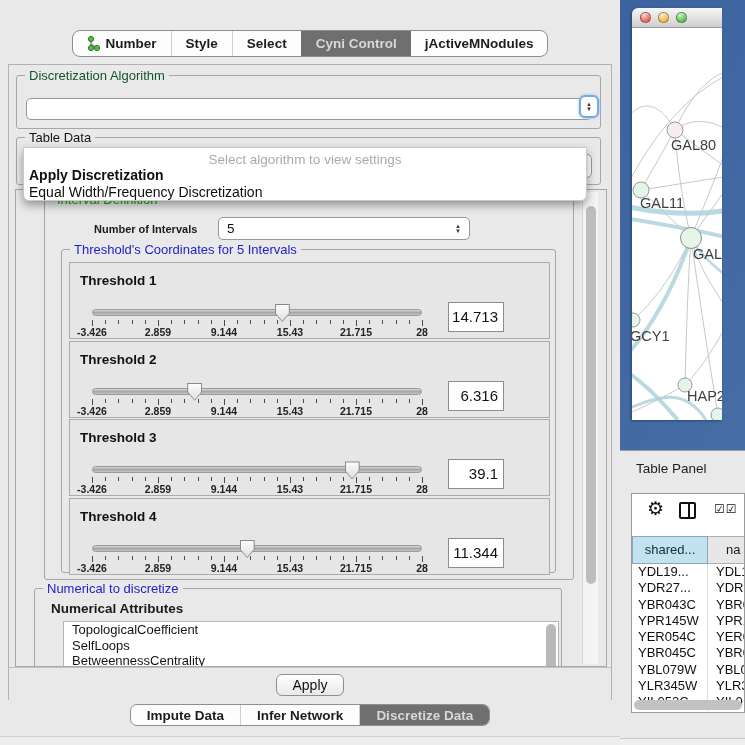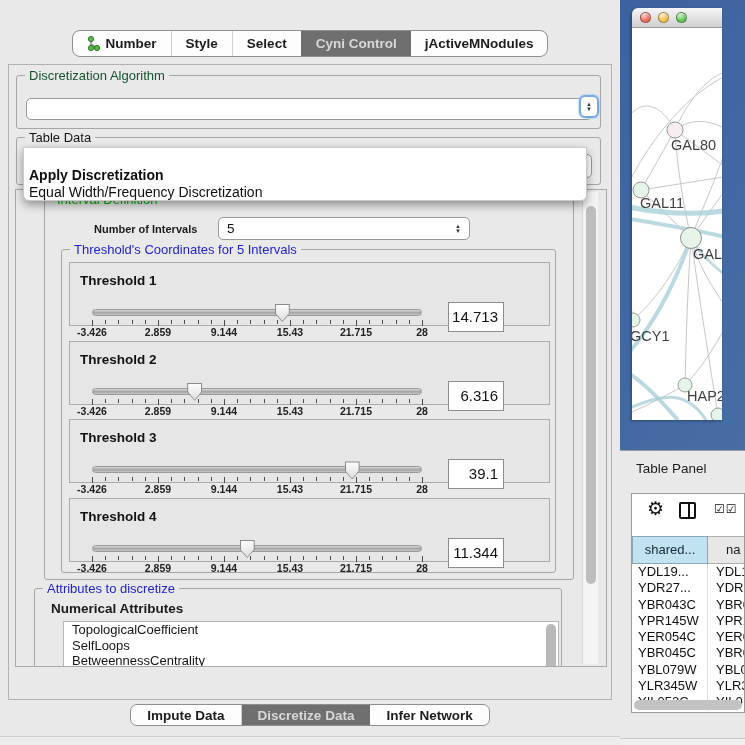--- a/index.html
+++ b/index.html
@@ -56,21 +56,21 @@
 
   
   #main-panel { position:absolute; left:6px; top:124px; width:592px; height:478px; border:1px solid #a8a8a8; background:#e9e9e9; overflow:hidden; }
 
   #interval-group { left:28px; top:9px; width:530px; height:381px; }
   #num-intervals-label { position:absolute; left:49px; top:23px; font-weight:bold; font-size:11px; }
   #num-intervals-combo { left:173px; top:17px; width:252px; height:23px; }
 
   #thresholds-group { left:16px; top:49px; width:495px; height:324px; }
 
-  .threshold-panel { position:absolute; left:7px; width:481px; height:64px; background:#e6e6e6; border:1px solid #ababab; }
+  .threshold-panel { position:absolute; left:7px; width:481px; height:77px; background:#e6e6e6; border:1px solid #ababab; }
   .threshold-label { position:absolute; left:10px; top:10px; font-weight:bold; font-size:13.5px; color:#111; }
   .slider-track { position:absolute; left:22px; top:46px; width:330px; height:7px; border-radius:4px; border:1px solid #9b9b9b; background:linear-gradient(#d8d8d8,#a3a3a3 55%,#c9c9c9); }
   .slider-thumb { position:absolute; top:-6px; width:15px; height:18px; clip-path:polygon(0 0,100% 0,100% 52%,50% 100%,0 52%); background:#8a8a8a; }
   .slider-thumb i { position:absolute; left:1px; top:1px; right:1px; bottom:1px; clip-path:polygon(0 0,100% 0,100% 52%,50% 100%,0 52%); background:linear-gradient(#fdfdfd,#dedede); }
   .slider-ticks { position:absolute; left:22px; top:57px; width:330px; height:6px; }
   .slider-ticks b { position:absolute; top:0; width:1px; background:#4a4a4a; }
   .slider-labels { position:absolute; left:22px; top:63px; width:330px; height:12px; }
   .slider-labels span { position:absolute; transform:translateX(-50%); font-size:10.5px; font-weight:bold; color:#222; white-space:nowrap; }
   .value-box { position:absolute; left:378px; top:39px; width:56px; height:30px; background:#fff; border:1px solid #8d8d8d; font-size:15px; color:#111; text-align:right; line-height:28px; padding-right:5px; }
 
@@ -161,20 +161,21 @@
       <div class="combo" id="algo-combo"></div>
       <div id="algo-arrow-btn">
         <span class="spin">
             <span>▲</span>
             <span>▼</span>
           </span>
       </div>
     </div>
 
     <div id="algo-popup">
+      <div id="algo-placeholder">Select algorithm to view settings</div>
       <div class="popup-item" id="popup-item-0">Apply Discretization</div>
       <div class="popup-item" id="popup-item-1">Equal Width/Frequency Discretization</div>
     </div>
 
     <div class="titled-group" id="tabledata-group">
       <span class="group-title t-black">Table Data</span>
       <div class="combo" id="tabledata-combo">
         <span>galFiltered.sif default node</span>
         <span class="spin">
             <span>▲</span>
@@ -377,42 +378,45 @@
                   <span style="left: 80%;">21.715</span>
                   <span style="left: 100%;">28</span>
                 </div>
                 <div class="value-box">11.344</div>
               </div>
             </div>
         </div>
       </div>
 
       <div class="titled-group" id="attributes-group">
-        <span class="group-title t-blue">Attributes to discretize</span>
+        <span class="group-title t-blue">Numerical to discretize</span>
         <span id="num-attr-label">Numerical Attributes</span>
         <div id="attr-list">
           <div class="list-item">TopologicalCoefficient</div>
             <div class="list-item">SelfLoops</div>
             <div class="list-item">BetweennessCentrality</div>
             <div id="attr-scrollbar"></div>
         </div>
       </div>
 
       <div id="main-scrollbar">
         <div id="main-scroll-thumb"></div>
       </div>
     </div>
 
+    <div id="apply-strip">
+      <div id="apply-button">Apply</div>
+    </div>
   </div>
 
   <div id="bottom-tabs">
     <div id="bottom-tab-group">
       <div class="btab">Impute Data</div>
+      <div class="btab">Infer Network</div>
       <div class="btab selected">Discretize Data</div>
-      <div class="btab">Infer Network</div>
     </div>
   </div>
   <div id="bottom-divider"></div>
 </div>
 
 <div id="network-frame">
   <div id="net-window">
     <div id="net-titlebar">
       <span class="traffic" id="light-close" style="background: radial-gradient(circle at 35% 30%, rgba(255, 255, 255, 0.69), rgb(237, 106, 95) 60%) rgb(237, 106, 95);"></span>
       <span class="traffic" id="light-min" style="background: radial-gradient(circle at 35% 30%, rgba(255, 255, 255, 0.69), rgb(245, 189, 79) 60%) rgb(245, 189, 79);"></span>

